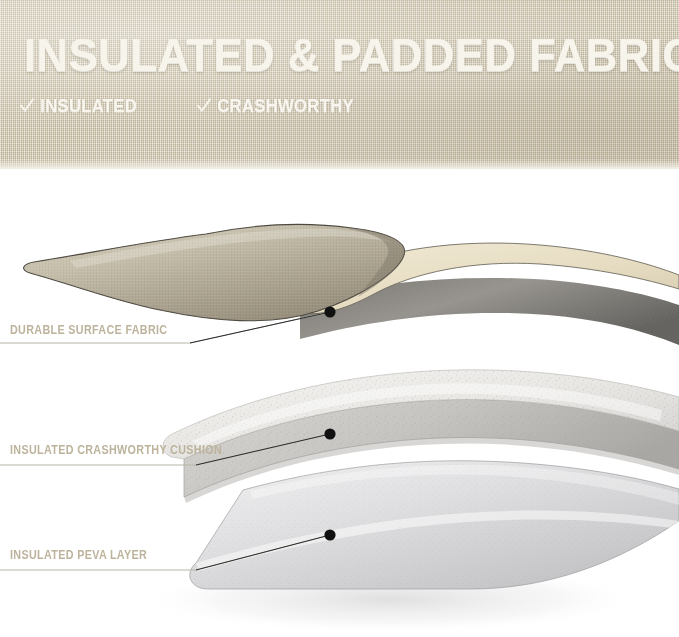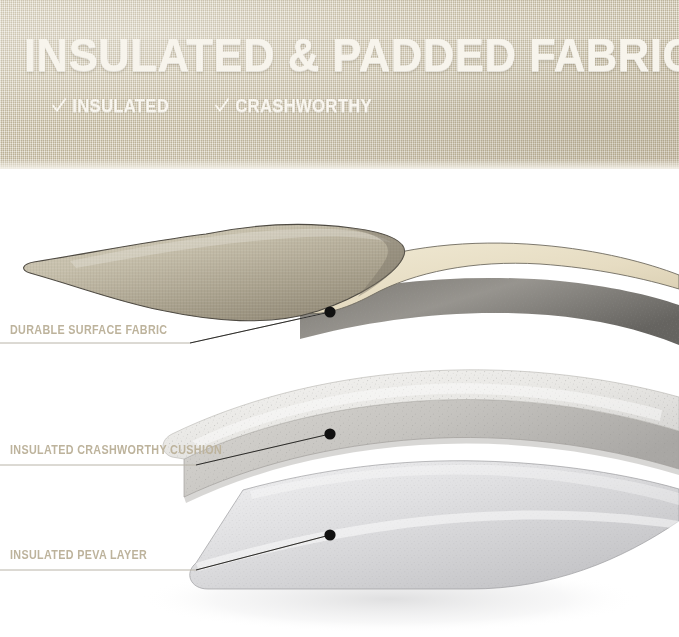--- a/index.html
+++ b/index.html
@@ -83,25 +83,25 @@
     transform: scaleX(0.93);
     transform-origin: left center;
     text-shadow:
       0 1px 0 rgba(255,255,255,0.55),
       0 2px 3px rgba(120,108,86,0.30),
       0 0 1px rgba(255,255,255,0.8);
   }
 
   .banner-features {
     position: absolute;
-    left: 52px;
+    left: 20px;
     top: 95px;
     display: flex;
     align-items: center;
-    gap: 30px;
+    gap: 44px;
   }
   .feature {
     display: flex;
     align-items: center;
     gap: 7px;
     font-size: 19px;
     font-weight: 700;
     letter-spacing: 0.3px;
     color: #f8f5ee;
     white-space: nowrap;

